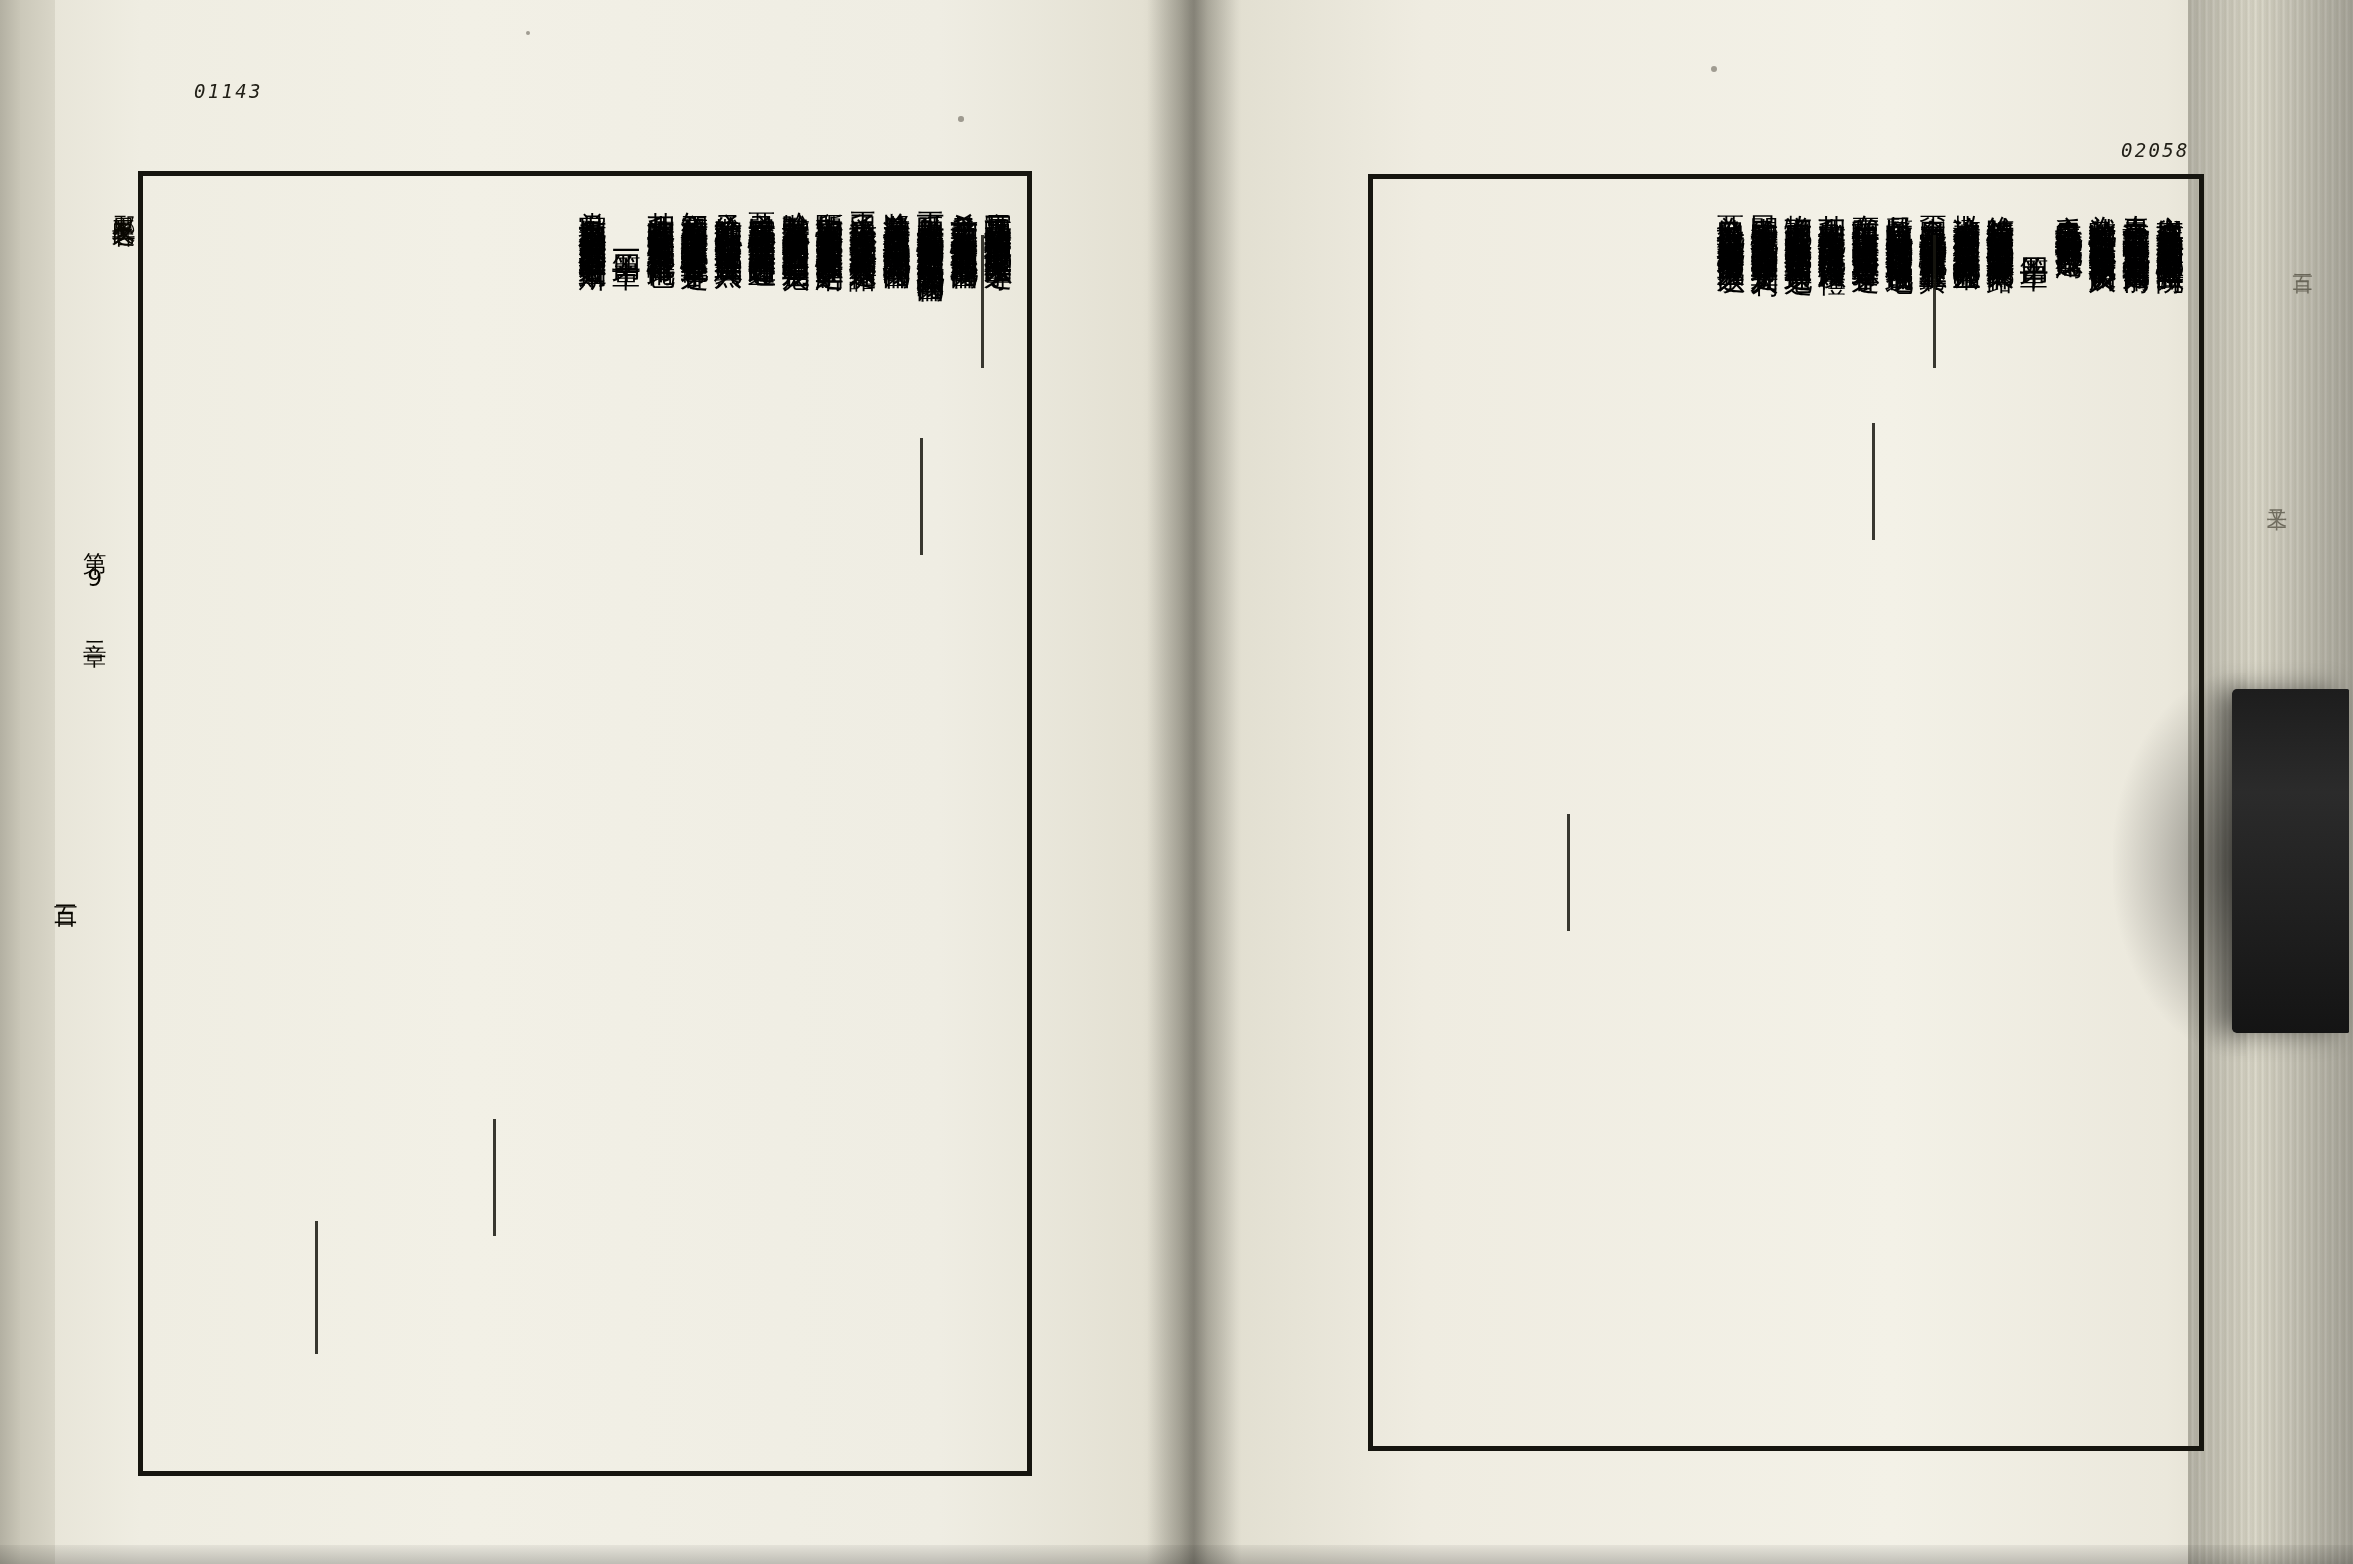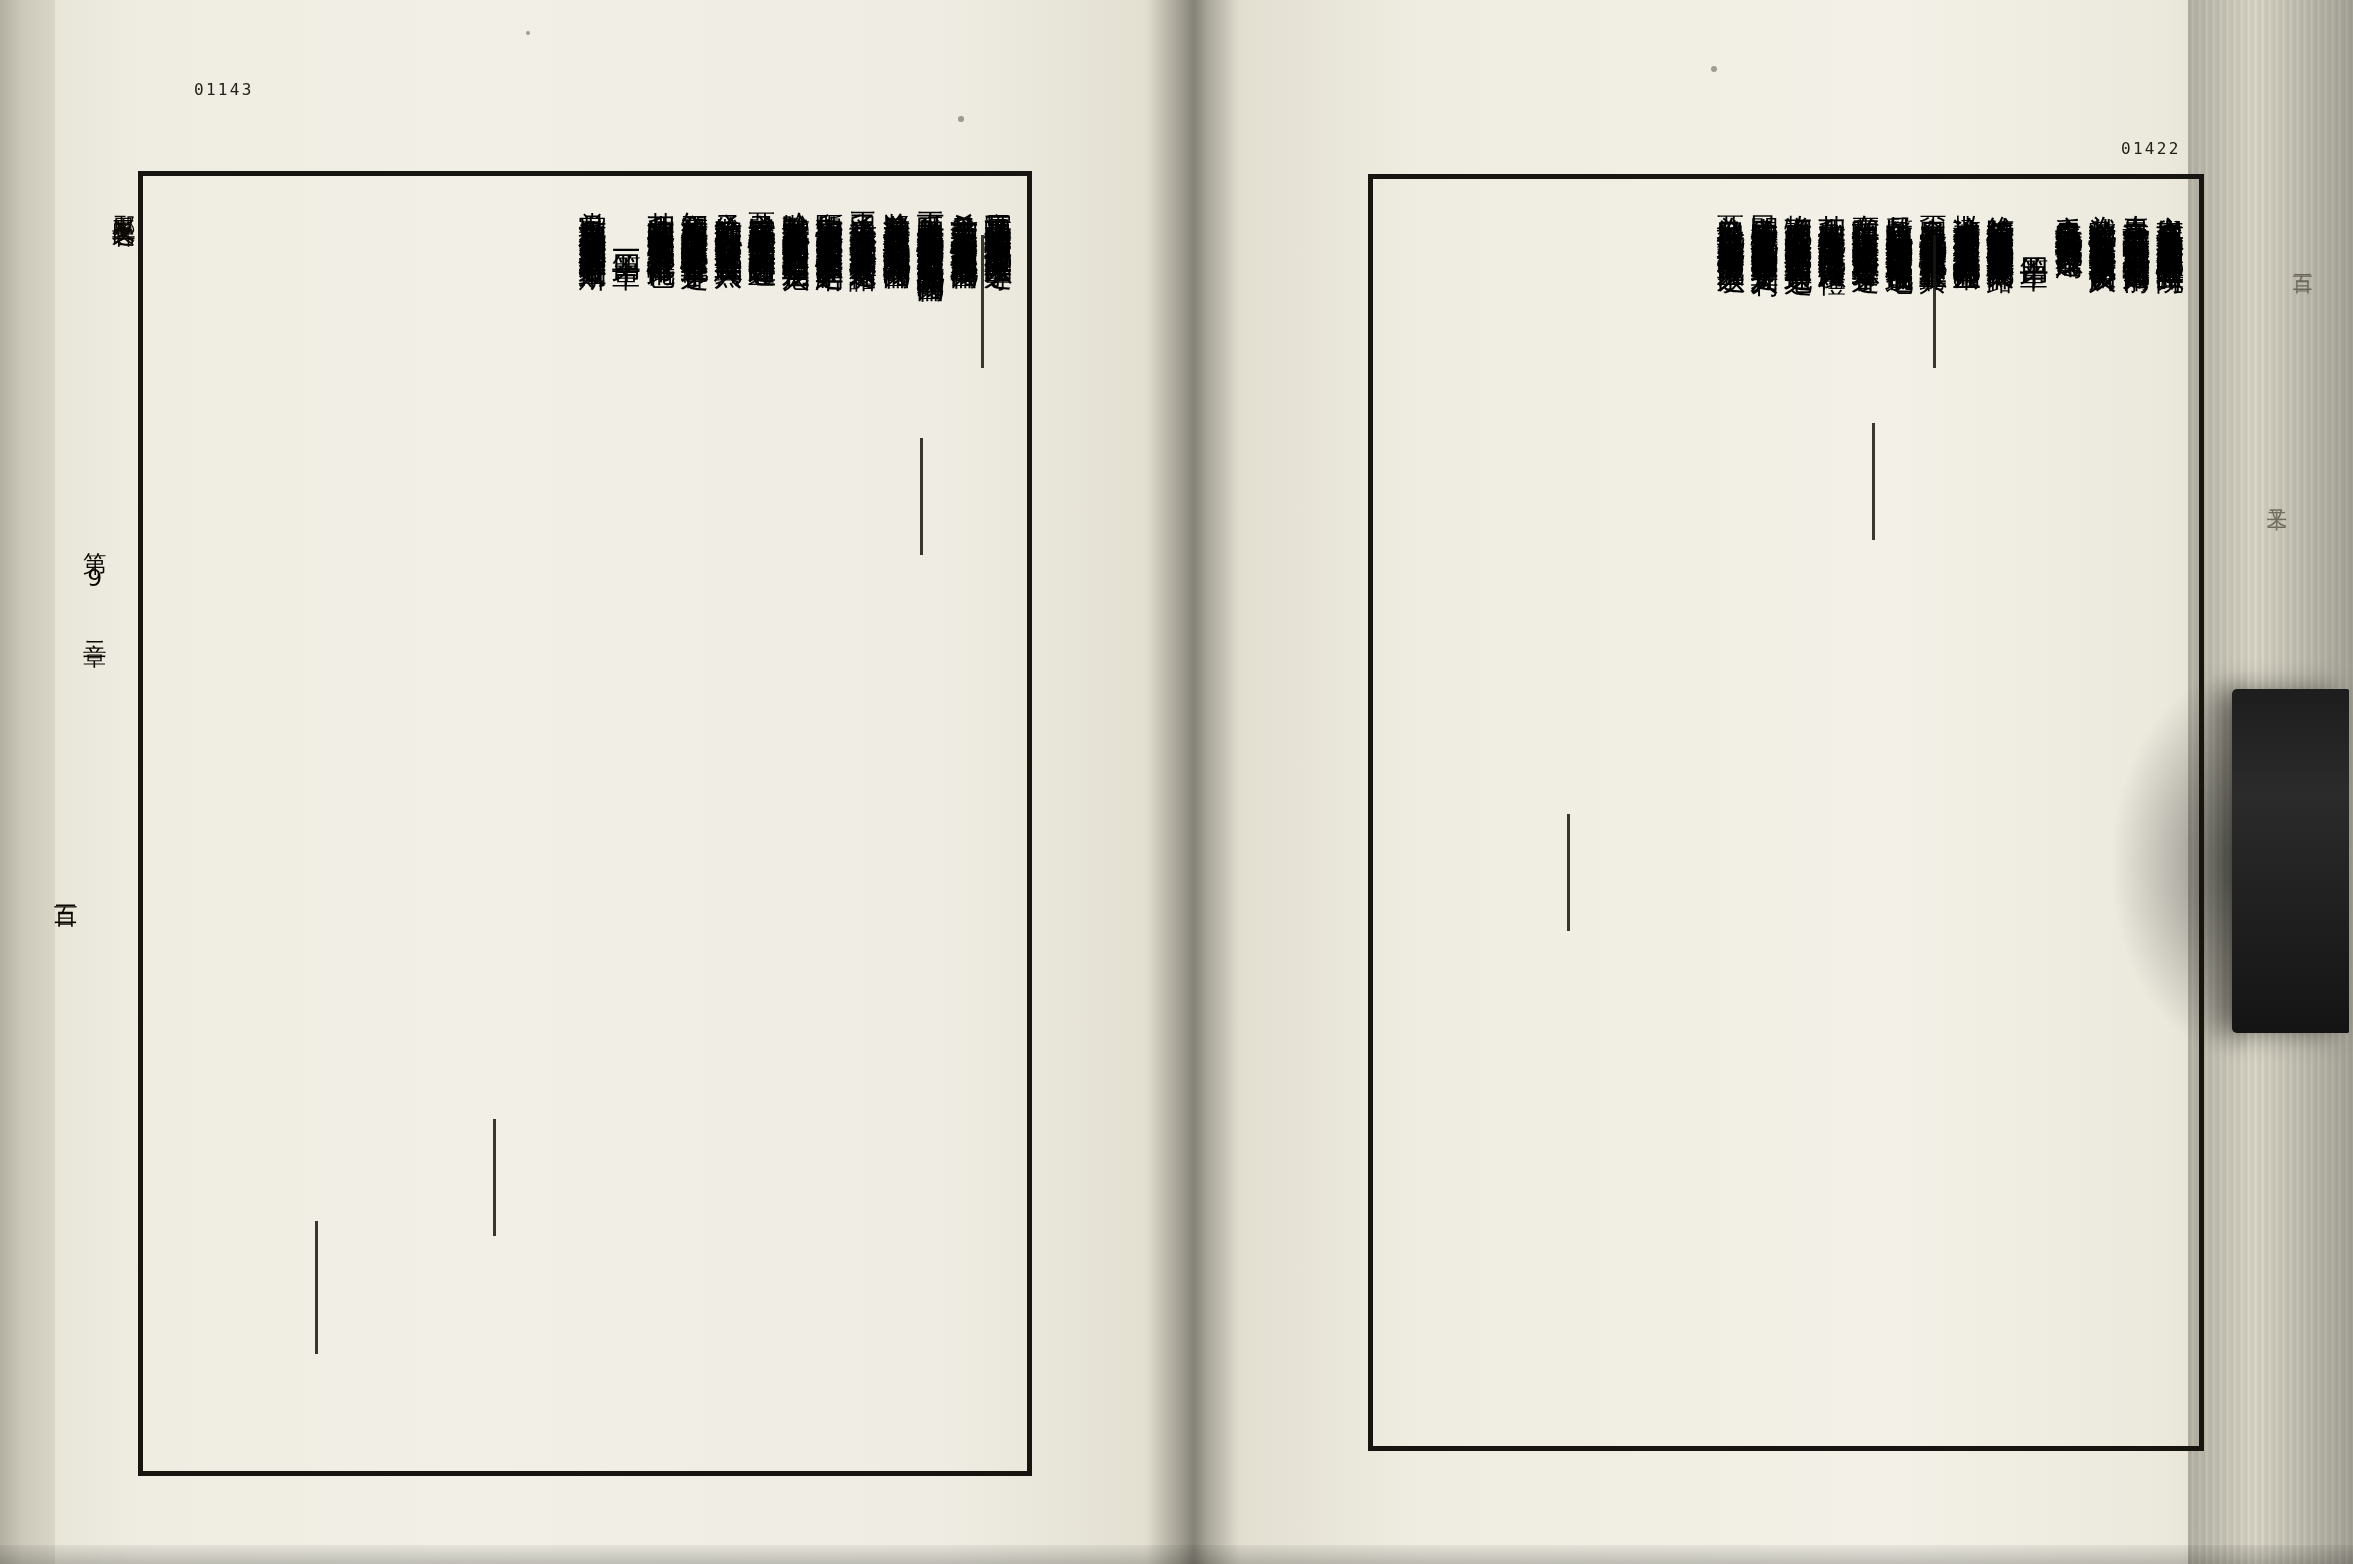--- a/index.html
+++ b/index.html
@@ -113,24 +113,25 @@
     position: absolute;
     background: #5c584c;
     border-radius: 50%;
     opacity: 0.55;
   }
 
   
   .stamp {
     position: absolute;
     font-family: "DejaVu Sans Mono", monospace;
-    font-size: 16px;
+    font-size: 19px;
     letter-spacing: 2.3px;
     color: #222018;
     white-space: nowrap;
+    font-style: italic;
   }
   #stamp-left  { left: 194px;  top: 80px; }
   #stamp-right { left: 2121px; top: 139px; }
 
   
   .frame {
     position: absolute;
     border: 5.5px solid #16150f;
     background: transparent;
     box-sizing: border-box;
@@ -216,21 +217,21 @@
   <div id="fore-edge-shade"></div>
   <div id="clamp-shadow"></div>
   <div id="clamp"></div>
   <div id="edge-bottom"></div>
 
   <div class="speck" style="left:958px; top:116px; width:5.5px; height:5.5px;"></div>
   <div class="speck" style="left:1711px; top:66px; width:6.3px; height:6.3px;"></div>
   <div class="speck" style="left:526px; top:31px; width:3.9px; height:3.9px;"></div>
 
   <div class="stamp" id="stamp-left">01143</div>
-  <div class="stamp" id="stamp-right">01422</div>
+  <div class="stamp" id="stamp-right">02058</div>
 
   <div class="frame" id="frame-left"></div>
   <div class="frame" id="frame-right"></div>
 
   <div id="outside-cols">
     <div class="col">邪里长王之民各</div>
     <div class="col" style="padding-top:336px;">第 9 二章</div>
     <div class="col" style="padding-top:689px;">三百</div>
   </div>
 

